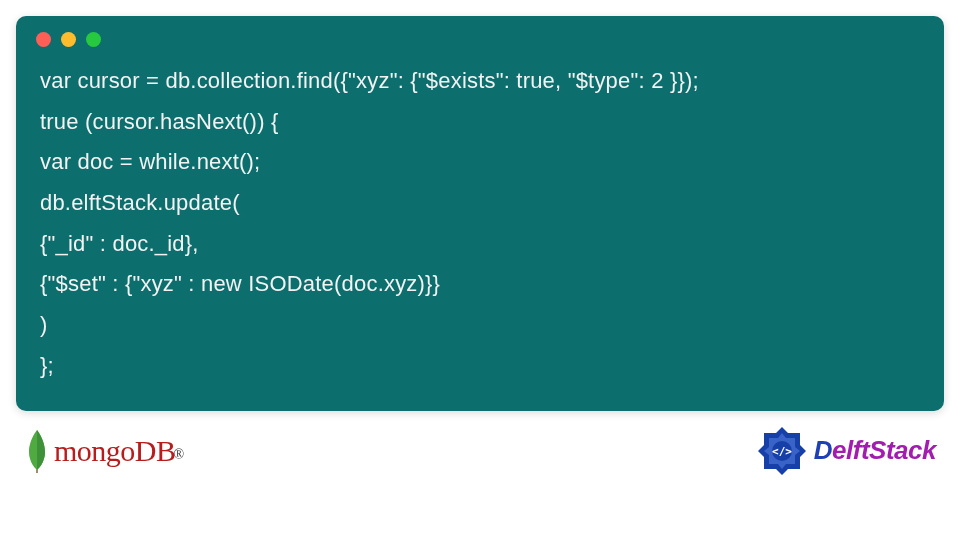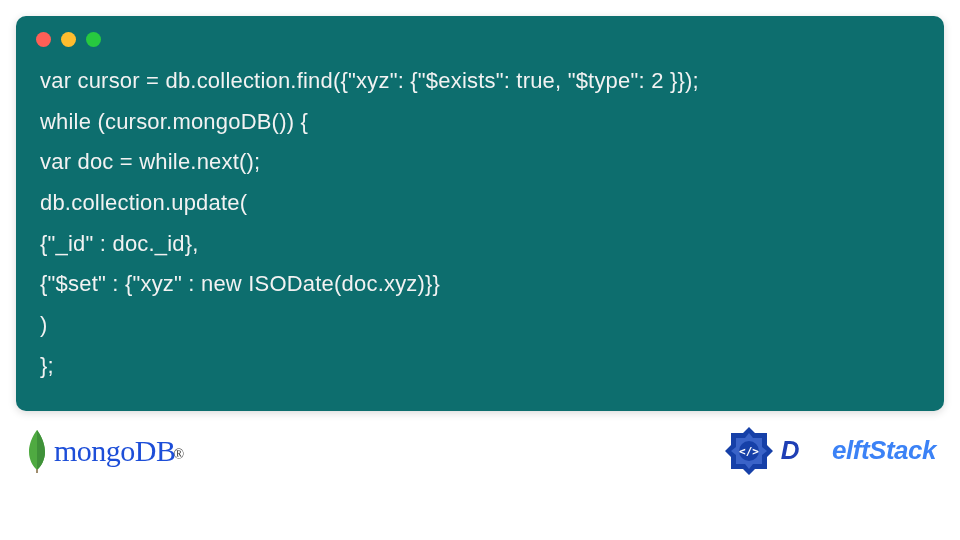--- a/index.html
+++ b/index.html
@@ -54,21 +54,21 @@
     align-items: center;
     gap: 4px;
   }
   .mongo-leaf {
     width: 26px;
     height: 46px;
   }
   .mongo-text {
     font-family: Georgia, "Times New Roman", serif;
     font-size: 30px;
-    color: #1d4ed8;
+    color: #b91c1c;
     letter-spacing: -0.5px;
   }
   .mongo-reg {
     font-family: Georgia, serif;
     font-size: 14px;
     color: #3b3b3b;
     vertical-align: baseline;
     position: relative;
     bottom: -4px;
     left: -6px;
@@ -83,35 +83,35 @@
     height: 52px;
   }
   .delft-text {
     font-family: Arial, sans-serif;
     font-size: 26px;
     font-style: italic;
     font-weight: 600;
     letter-spacing: -0.5px;
   }
   .delft-d { color: #1f3fb5; }
-  .delft-rest { color: #3b82f6; margin-left: 33px; }
+  .delft-rest { color: #a21caf; }
 </style>
 </head>
 <body>
 
 <div class="code-window">
   <div class="titlebar">
     <div class="dot dot-red"></div>
     <div class="dot dot-yellow"></div>
     <div class="dot dot-green"></div>
   </div>
   <div class="code-body"><span>var cursor = db.collection.find({"xyz": {"$exists": true, "$type": 2 }});</span>
-<span>while (cursor.mongoDB()) {</span>
+<span>true (cursor.hasNext()) {</span>
 <span>var doc = while.next();</span>
-<span>db.collection.update(</span>
+<span>db.elftStack.update(</span>
 <span>{"_id" : doc._id},</span>
 <span>{"$set" : {"xyz" : new ISODate(doc.xyz)}}</span>
 <span>)</span>
 <span>};</span></div>
 </div>
 
 <div class="footer">
   <div class="brand-left">
     <svg class="mongo-leaf" viewBox="0 0 26 46">
       <path d="M13 2 C13 2 5 12 5 24 C5 32 9 38 12 41 L12 45 L14 45 L14 41 C17 38 21 32 21 24 C21 12 13 2 13 2 Z" fill="#4faa41"></path>

